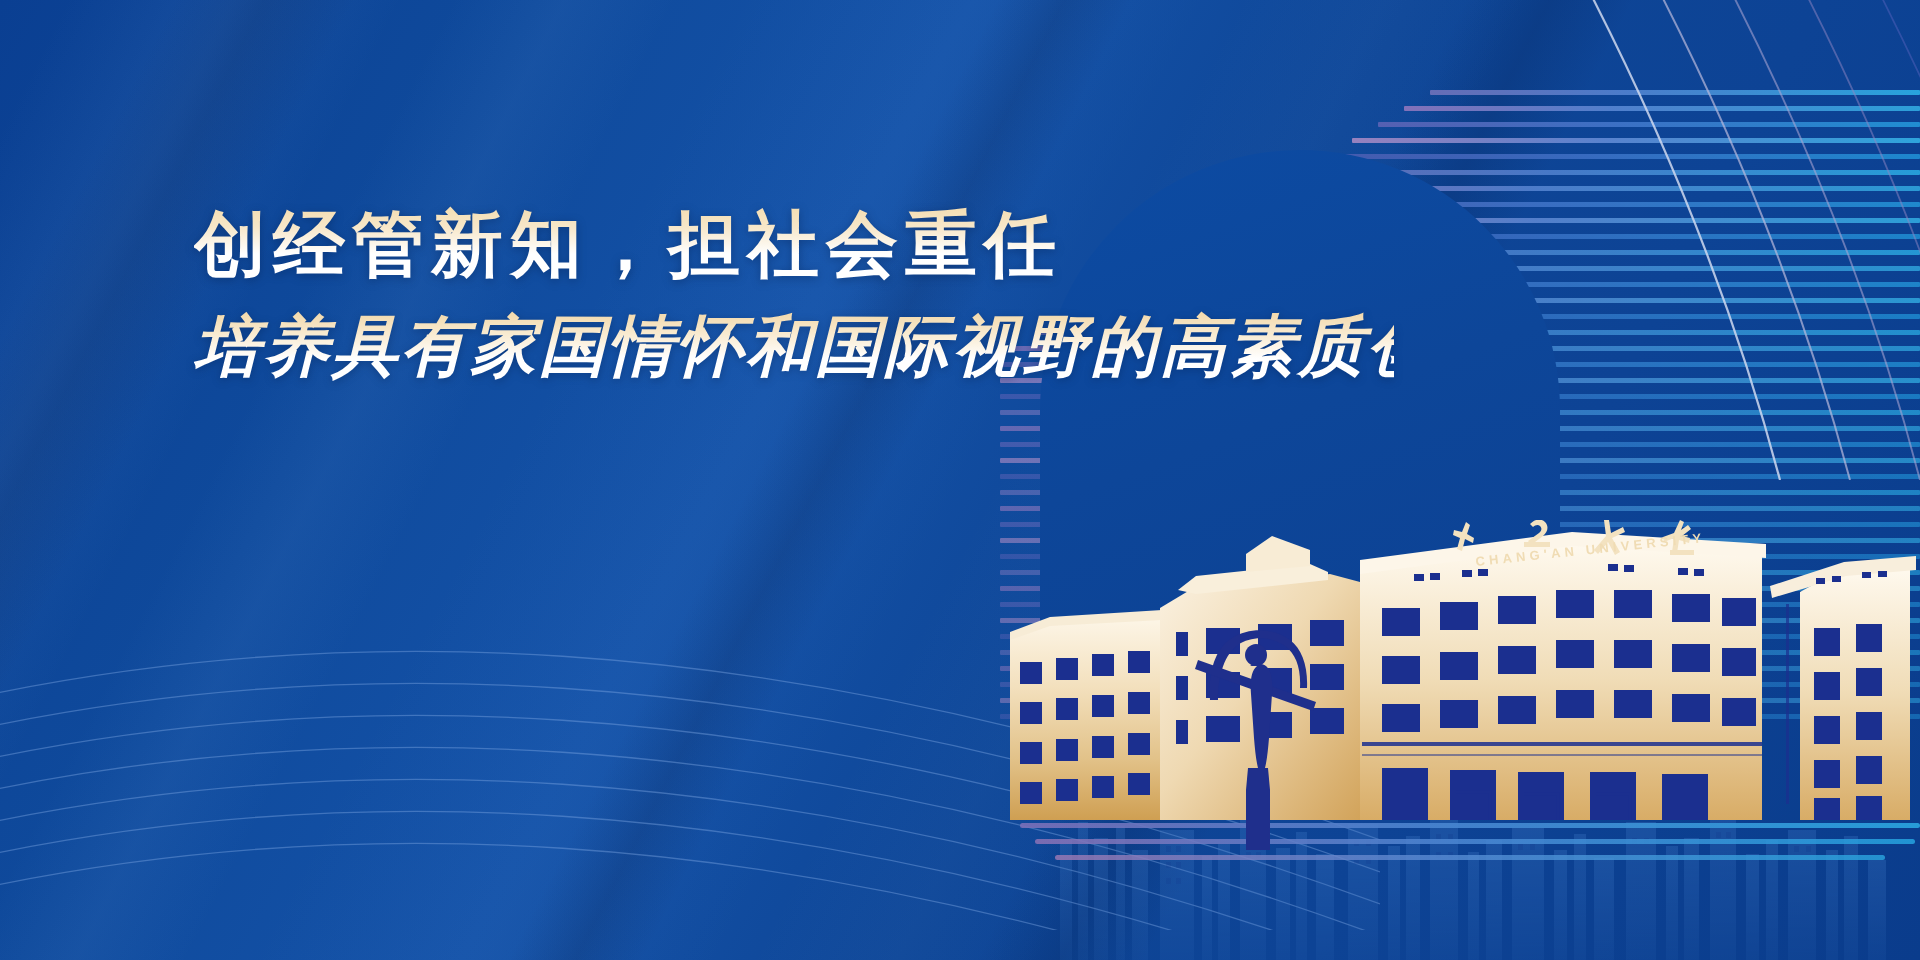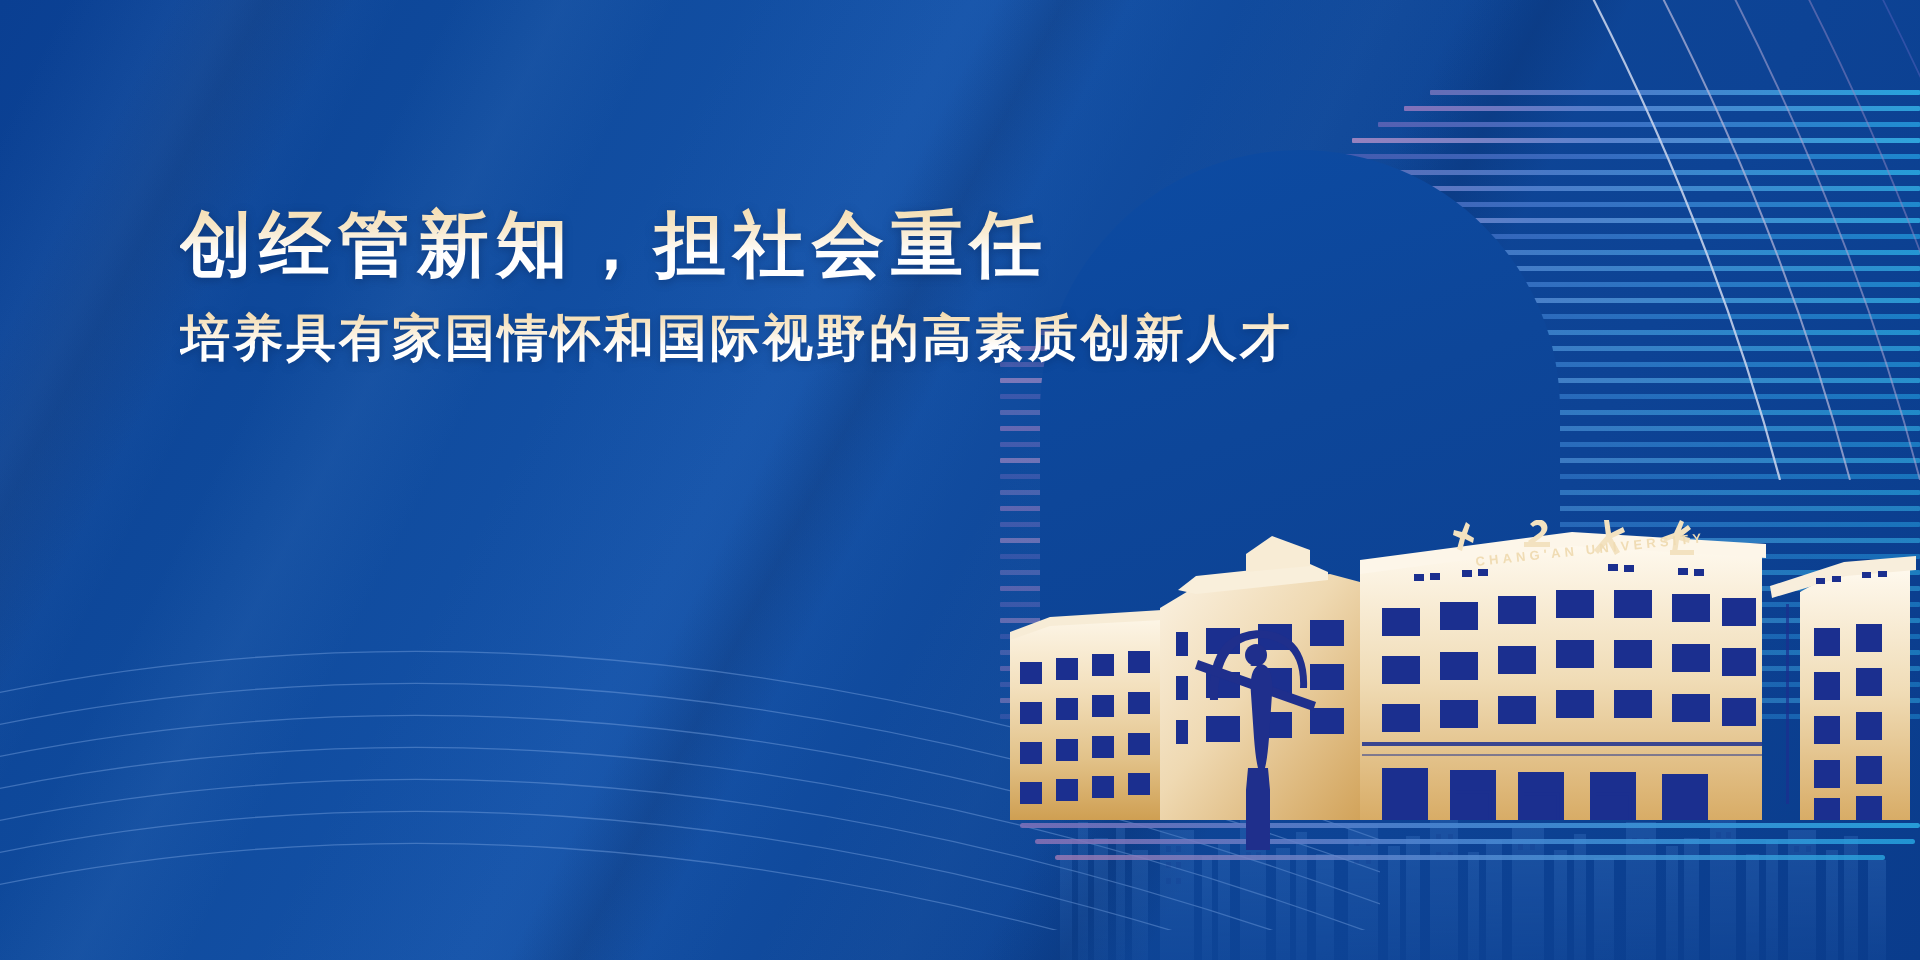--- a/index.html
+++ b/index.html
@@ -68,37 +68,38 @@
     opacity:.55;pointer-events:none;
   }
   .citybar{
     position:absolute;left:1020px;width:900px;height:5px;border-radius:3px;
   }
 
   
   .buildings{position:absolute;left:1010px;top:520px;width:910px;height:330px;}
 
   
-  .copy{position:absolute;left:180px;top:205px;width:1200px;}
+  .copy{position:absolute;left:194px;top:205px;width:1200px;}
   .headline{
     font-size:72px;font-weight:700;letter-spacing:7px;line-height:1.1;
     margin:0;white-space:nowrap;
     background:linear-gradient(180deg,#f3dcb0 0%,#f7e7c9 28%,#ffffff 62%,#ffffff 100%);
     -webkit-background-clip:text;background-clip:text;
     color:transparent;-webkit-text-fill-color:transparent;
     filter:drop-shadow(0 2px 5px rgba(3,25,70,.38));
   }
   .subline{
     margin:26px 0 0 0;
-    font-size:50px;font-weight:700;letter-spacing:3px;line-height:1.12;
+    font-size:66px;font-weight:700;letter-spacing:3px;line-height:1.12;
     white-space:nowrap;
     background:linear-gradient(180deg,#f1d7a8 0%,#f8e9cd 30%,#ffffff 66%,#ffffff 100%);
     -webkit-background-clip:text;background-clip:text;
     color:transparent;-webkit-text-fill-color:transparent;
     filter:drop-shadow(0 2px 4px rgba(3,25,70,.34));
+    font-style:italic;
   }
 </style>
 </head>
 <body>
 
 <div class="stage">
 
   <div class="sheen">
     <div class="dark d1"></div>
     <div class="band b1"></div>

